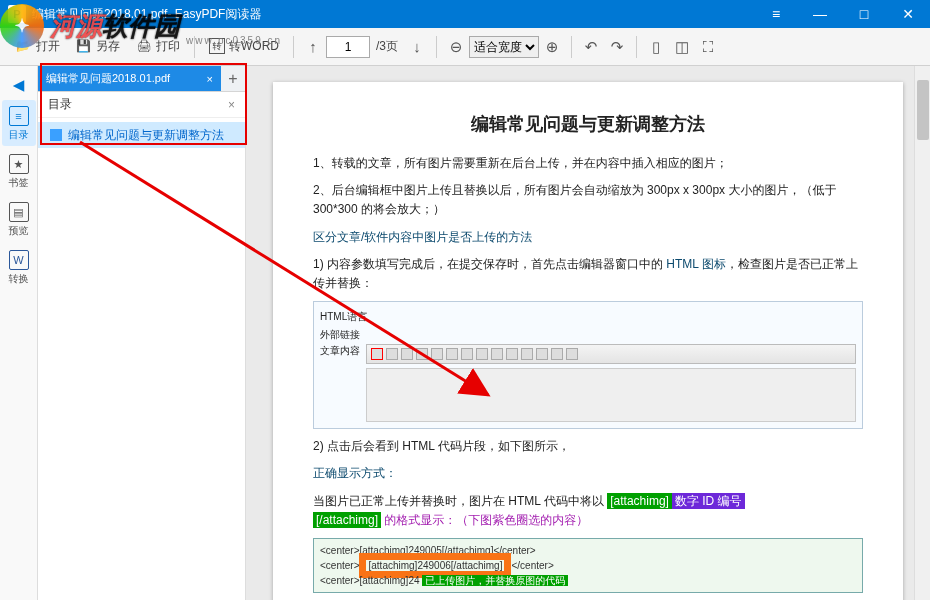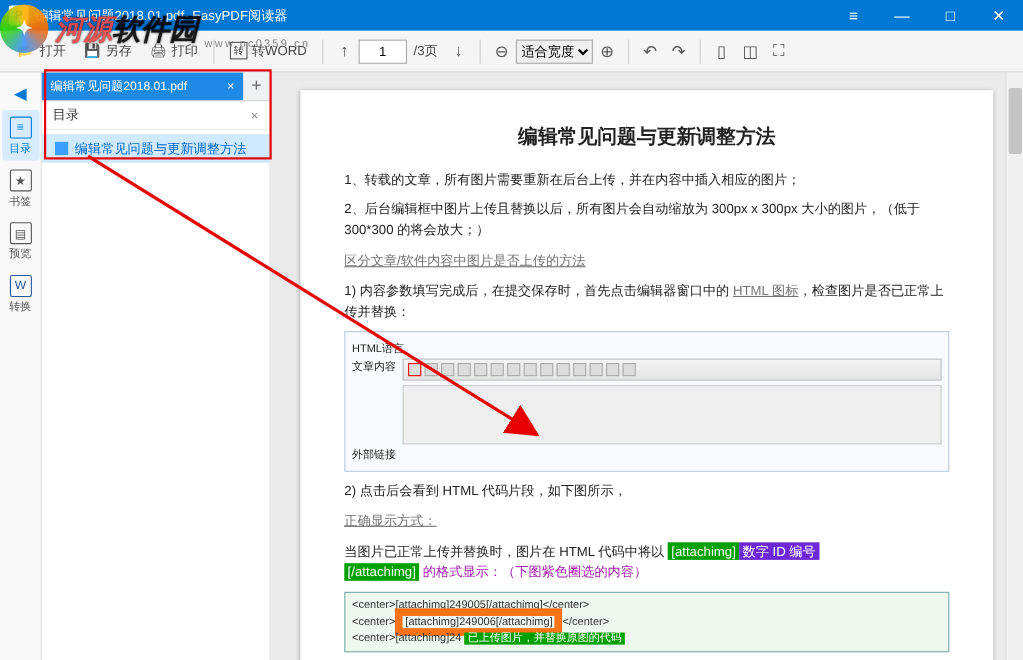--- a/index.html
+++ b/index.html
@@ -35,21 +35,21 @@
 .outline { flex: 1; padding: 4px 0; }
 .outline-item { height: 26px; display: flex; align-items: center; gap: 6px; padding: 0 12px; font-size: 12px; background: #cfeaff; color: #0066cc; cursor: pointer; }
 .outline-item .oi { width: 12px; height: 12px; background: #3aa0ff; }
 
 .redbox { position: absolute; left: 40px; top: 63px; width: 207px; height: 82px; border: 2px solid #e60000; pointer-events: none; z-index: 50; }
 
 .doc { flex: 1; background: #eaeaea; position: relative; overflow: hidden; }
 .page { margin: 16px auto 0 auto; width: 630px; background: #fff; box-shadow: 0 1px 4px rgba(0,0,0,.3); padding: 30px 40px 20px 40px; font-size: 12px; color: #222; }
 .page h1 { text-align: center; font-size: 18px; font-weight: bold; margin-bottom: 18px; }
 .page p { margin: 8px 0; line-height: 1.6; }
-.page .red { color: #737373; text-decoration: underline; }
+.page .red { color: #0c4a6e; }
 .page .green { color: #a21caf; }
 .page .bluebox { border: 1px solid #bcd; padding: 6px; background: #f7fbff; font-size: 10px; margin: 6px 0; }
 .page .mini-toolbar { height: 20px; background: linear-gradient(#f4f4f4,#e4e4e4); border: 1px solid #bbb; display: flex; align-items: center; gap: 3px; padding: 0 4px; font-size: 9px; margin-bottom: 4px; }
 .page .mini-toolbar span { width: 12px; height: 12px; display: inline-block; background: #ddd; border: 1px solid #aaa; }
 .page .mini-toolbar span.hl { border: 1px solid red; }
 .page .greycell { background: #efefef; border: 1px solid #ccc; height: 54px; }
 .page .tag-green { background: #00a000; color: #fff; padding: 1px 3px; }
 .page .tag-red { background: #6d28d9; color: #fff; padding: 1px 3px; }
 .page .codebox { border: 1px solid #7aa; background: #eef8ee; padding: 4px 6px; font-family: monospace; font-size: 10px; color: #333; margin-top: 6px; line-height: 1.5; }
 .page .codebox .purplebox { border: 7px solid #f97316; padding: 0 2px; }
@@ -169,20 +169,21 @@
 
   <div class="doc">
     <div class="page">
       <h1>编辑常见问题与更新调整方法</h1>
       <p>1、转载的文章，所有图片需要重新在后台上传，并在内容中插入相应的图片；</p>
       <p>2、后台编辑框中图片上传且替换以后，所有图片会自动缩放为 300px x 300px 大小的图片，（低于 300*300 的将会放大；）</p>
       <p class="red">区分文章/软件内容中图片是否上传的方法</p>
       <p><span>1)    内容参数填写完成后，在提交保存时，首先点击编辑器窗口中的 </span><span class="red">HTML 图标</span><span>，检查图片是否已正常上传并替换：</span></p>
       <div class="bluebox">
         <div style="padding:2px 0;">HTML语言</div>
+        <div style="padding:2px 0;">外部链接</div>
         <div style="display:flex;gap:6px;align-items:flex-start;">
           <span>文章内容</span>
           <div style="flex:1;">
             <div class="mini-toolbar">
               <span class="hl"></span>
                 <span></span>
                 <span></span>
                 <span></span>
                 <span></span>
                 <span></span>
@@ -191,21 +192,20 @@
                 <span></span>
                 <span></span>
                 <span></span>
                 <span></span>
                 <span></span>
                 <span></span>
             </div>
             <div class="greycell"></div>
           </div>
         </div>
-        <div style="padding:2px 0;">外部链接</div>
       </div>
       <p>2)    点击后会看到 HTML 代码片段，如下图所示，</p>
       <p class="red">正确显示方式：</p>
       <p style="text-align:justify;">
         <span>当图片已正常上传并替换时，图片在 HTML 代码中将以 </span><span class="tag-green">[attachimg]</span><span class="tag-red">数字 ID 编号</span><br>
         <span class="tag-green">[/attachimg]</span><span class="green"> 的格式显示：（下图紫色圈选的内容）</span>
       </p>
       <div class="codebox">
         <div>&lt;center&gt;[attachimg]249005[/attachimg]&lt;/center&gt;</div>
         <div><span>&lt;center&gt;</span><span class="purplebox">[attachimg]249006[/attachimg]</span><span>&lt;/center&gt;</span></div>

